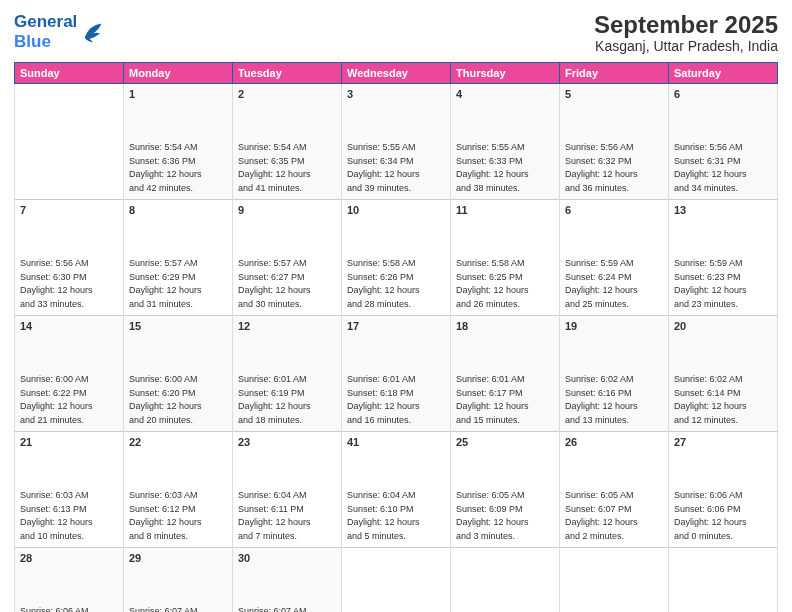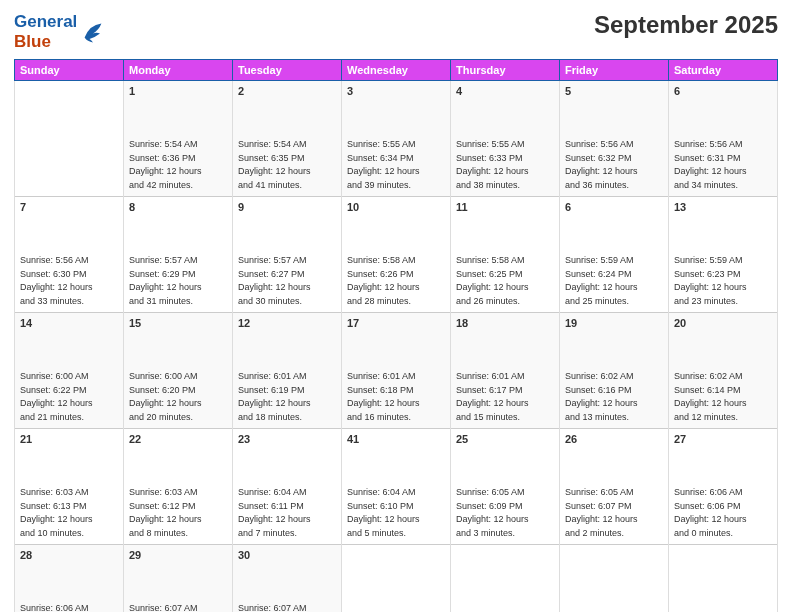--- a/index.html
+++ b/index.html
@@ -52,21 +52,21 @@
     .subtitle {
       font-size: 14px;
       color: #333;
     }
     table {
       width: 100%;
       border-collapse: collapse;
       font-size: 9.5px;
     }
     thead tr th {
-      background: #d946ef;
+      background: #ec4899;
       color: #fff;
       text-align: left;
       padding: 4px 5px;
       font-size: 11px;
       font-weight: bold;
       border: 1px solid #1a5fa8;
     }
     tbody tr {
       border-bottom: 1px solid #ccc;
     }
@@ -99,29 +99,30 @@
   </style>
 </head>
 <body>
 
 <div class="container">
   <div class="header">
     <div class="logo">
       <div>
         <div class="logo-text">
           <span>General</span><br>
-          <span style="color:#c2410c;">Blue</span>
+          <span style="color:#3b82f6;">Blue</span>
         </div>
       </div>
       <svg class="logo-bird" viewBox="0 0 40 40">
         <path d="M8 28 Q15 10 32 8 Q28 18 20 22 Q25 20 30 22 Q22 28 15 30 Q18 32 20 35 Q12 34 8 28Z" fill="#1a5fa8"></path>
       </svg>
     </div>
     <div class="title-block">
       <div class="month-title">September 2025</div>
+      <div class="subtitle">Kasganj, Uttar Pradesh, India</div>
     </div>
   </div>
 
   <table>
     <thead>
       <tr>
       <th>Sunday</th>
           <th>Monday</th>
           <th>Tuesday</th>
           <th>Wednesday</th>

